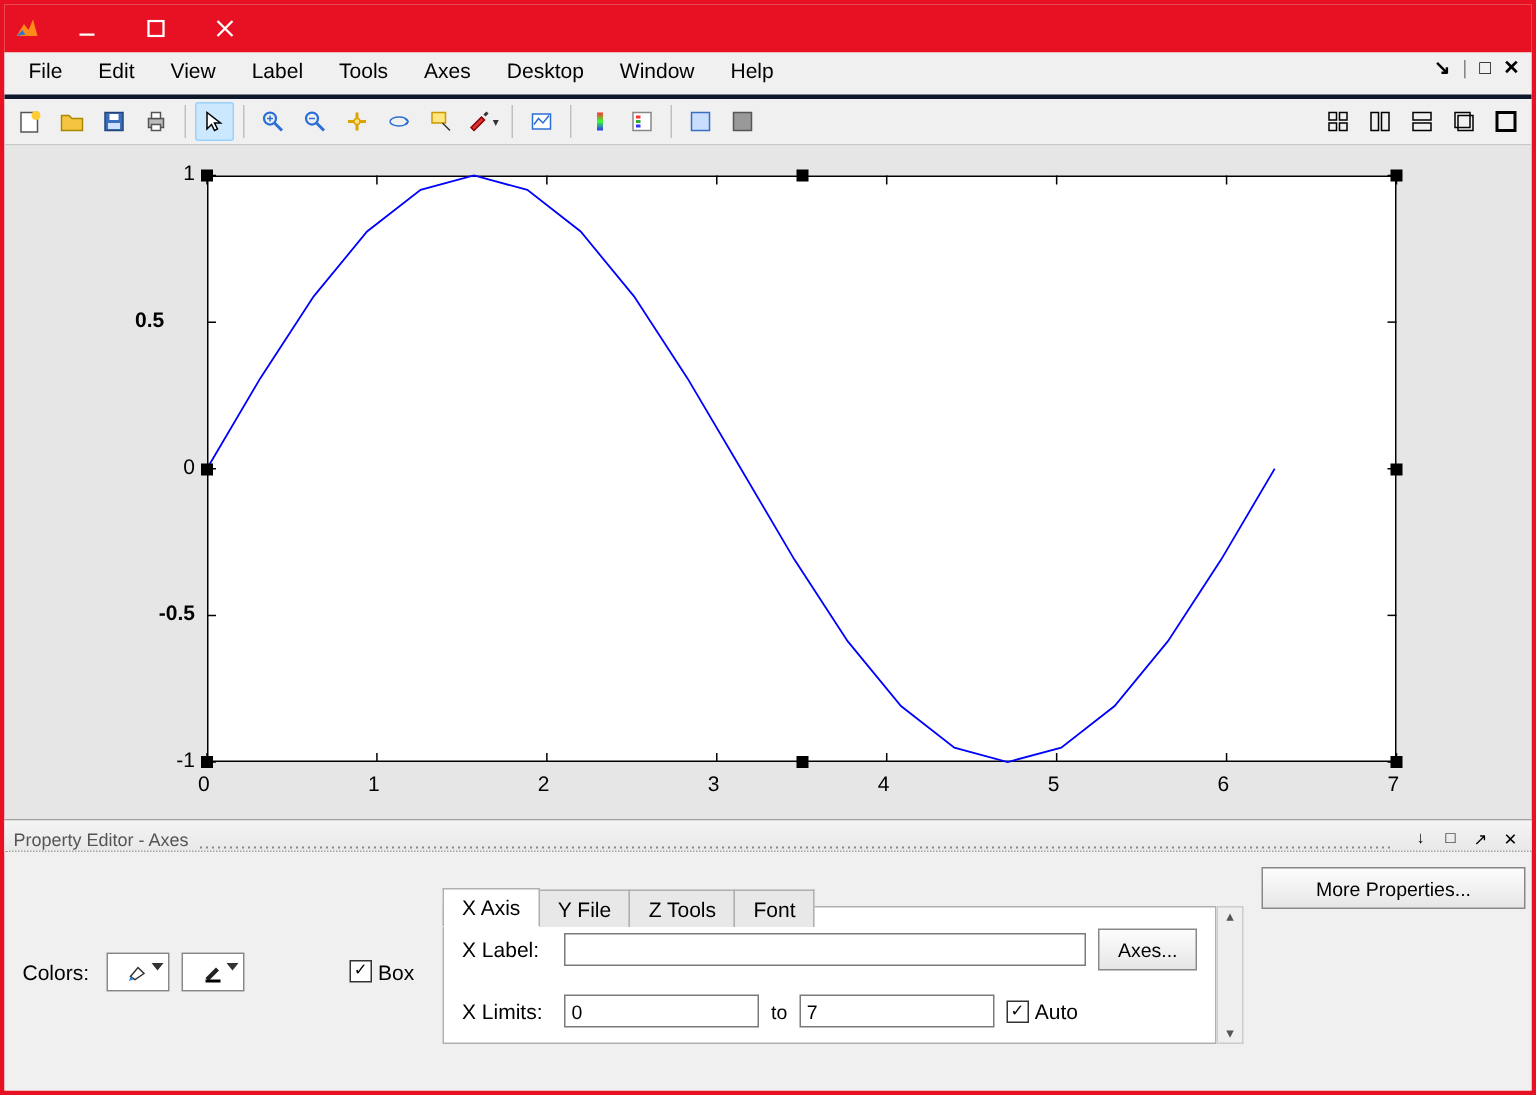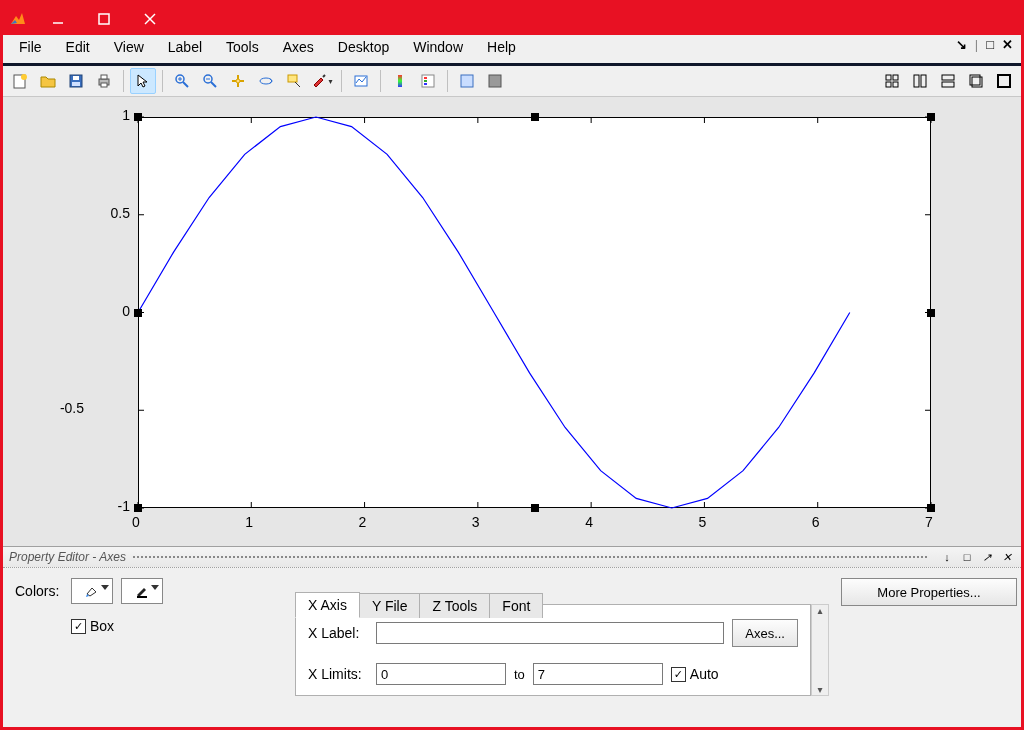--- a/index.html
+++ b/index.html
@@ -22,26 +22,26 @@
 .toolbar .tdiv{width:1px;height:22px;background:#c0c0c0;margin:0 4px}
 .toolbar .spacer{flex:1}
 
 .plot-area{flex:1;background:#e6e6e6;display:flex;align-items:center;justify-content:center;position:relative;overflow:hidden}
 .axes-wrap{position:absolute;}
 .axes-rect{position:absolute;background:#fff;border:1px solid #000;box-sizing:border-box}
 .handle{position:absolute;width:8px;height:8px;background:#000}
 .ticklabel{position:absolute;font-size:14px;color:#000}
 
 .prop-panel{height:180px;background:#f0f0f0;border-top:1px solid #a0a0a0;flex:0 0 auto;display:flex;flex-direction:column}
-.prop-header{height:20px;display:flex;align-items:center;font-style:italic;color:#555;font-size:12px;padding:0 6px;border-bottom:1px dotted #a0a0a0;background:linear-gradient(#f4f4f4,#e8e8e8)}
+.prop-header{height:20px;display:flex;align-items:flex-end;color:#555;font-size:12px;padding:0 6px;border-bottom:1px dotted #a0a0a0;background:linear-gradient(#f4f4f4,#e8e8e8)}
 .prop-header .title{white-space:nowrap}
 .prop-header .dots{flex:1;height:1px;margin:0 6px;background-image:radial-gradient(#888 1px,transparent 1px);background-size:4px 4px;background-repeat:repeat-x;background-position:0 center;height:4px}
 .prop-header .pbtn{width:16px;height:16px;margin-left:4px;display:flex;align-items:center;justify-content:center;font-size:11px;color:#000}
 .prop-body{flex:1;display:flex;padding:10px 12px 10px 12px;gap:20px}
-.prop-col-left{width:260px;display:flex;flex-direction:column;gap:14px}
+.prop-col-left{width:260px;display:flex;gap:14px}
 .prop-row{display:flex;align-items:center;gap:8px}
 .prop-row label{width:48px;font-size:14px}
 .colorbtn{width:40px;height:24px;border:1px solid #888;background:#fff;display:flex;align-items:center;justify-content:center;position:relative}
 .colorbtn .dd{position:absolute;right:3px;top:6px;width:0;height:0;border-left:4px solid transparent;border-right:4px solid transparent;border-top:5px solid #333}
 .chk{display:inline-flex;align-items:center;gap:4px;margin-right:6px;font-size:14px}
 .chk .box{width:13px;height:13px;border:1px solid #333;background:#fff;display:flex;align-items:center;justify-content:center;font-size:11px;line-height:1}
 
 .prop-col-mid{flex:1;position:relative}
 .tabstrip{display:flex;height:26px;align-items:flex-end}
 .tab{padding:4px 12px;border:1px solid #b0b0b0;border-bottom:none;background:#e8e8e8;margin-right:-1px;font-size:14px;position:relative;top:14px;cursor:default}
@@ -285,23 +285,23 @@
         </svg>
         <div class="ticklabel" style="left: 129px; top: 417px;">0</div>
         <div class="ticklabel" style="left: 242.286px; top: 417px;">1</div>
         <div class="ticklabel" style="left: 355.571px; top: 417px;">2</div>
         <div class="ticklabel" style="left: 468.857px; top: 417px;">3</div>
         <div class="ticklabel" style="left: 582.143px; top: 417px;">4</div>
         <div class="ticklabel" style="left: 695.429px; top: 417px;">5</div>
         <div class="ticklabel" style="left: 808.714px; top: 417px;">6</div>
         <div class="ticklabel" style="left: 922px; top: 417px;">7</div>
         <div class="ticklabel" style="right: 891px; top: 401px; text-align: right; width: 40px;">-1</div>
-        <div class="ticklabel" style="right: 937px; top: 303.25px; text-align: right; width: 40px;">-0.5</div>
+        <div class="ticklabel" style="right: 891px; top: 303.25px; text-align: right; width: 40px; font-weight: bold;">-0.5</div>
         <div class="ticklabel" style="right: 891px; top: 205.5px; text-align: right; width: 40px;">0</div>
-        <div class="ticklabel" style="right: 891px; top: 107.75px; text-align: right; width: 40px;">0.5</div>
+        <div class="ticklabel" style="right: 891px; top: 107.75px; text-align: left; width: 40px; font-weight: bold;">0.5</div>
         <div class="ticklabel" style="right: 891px; top: 10px; text-align: right; width: 40px;">1</div>
         <div class="handle" style="left: 131px; top: 16px;"></div>
         <div class="handle" style="left: 527.5px; top: 16px;"></div>
         <div class="handle" style="left: 924px; top: 16px;"></div>
         <div class="handle" style="left: 131px; top: 211.5px;"></div>
         <div class="handle" style="left: 924px; top: 211.5px;"></div>
         <div class="handle" style="left: 131px; top: 407px;"></div>
         <div class="handle" style="left: 527.5px; top: 407px;"></div>
         <div class="handle" style="left: 924px; top: 407px;"></div>
       </div>

